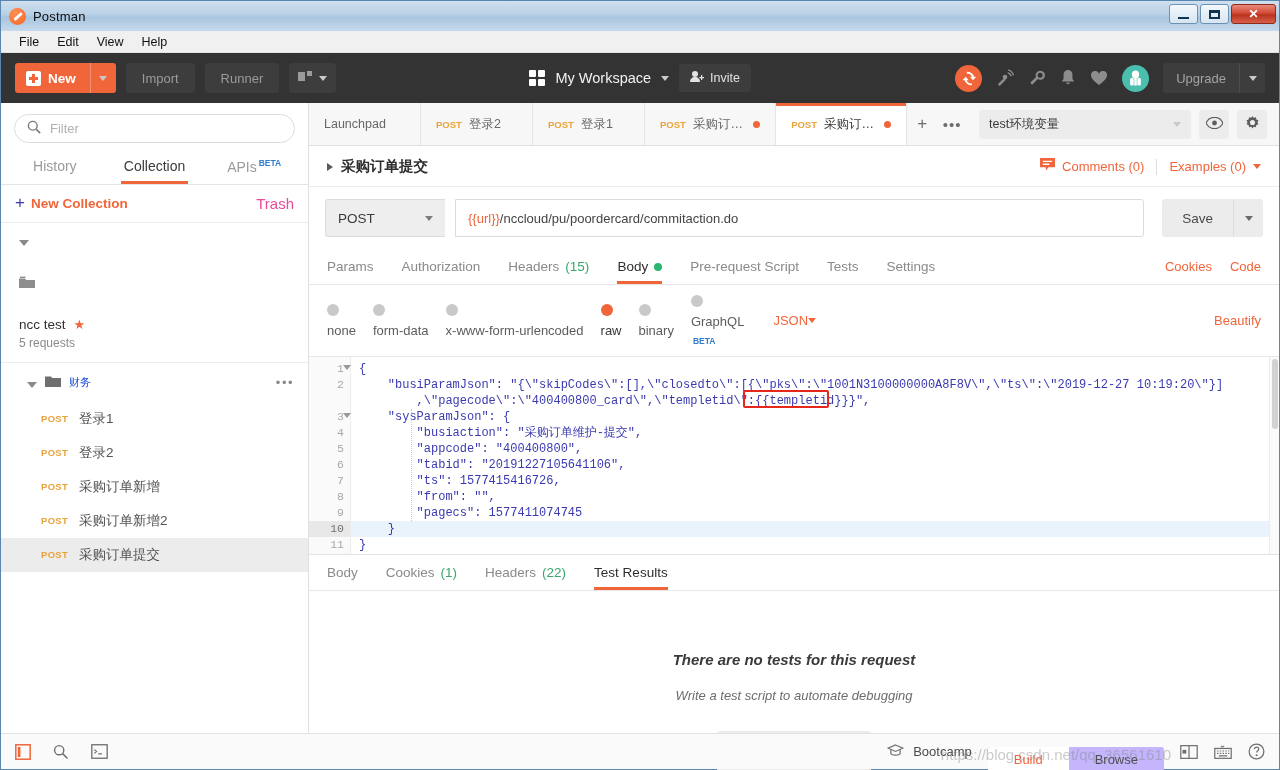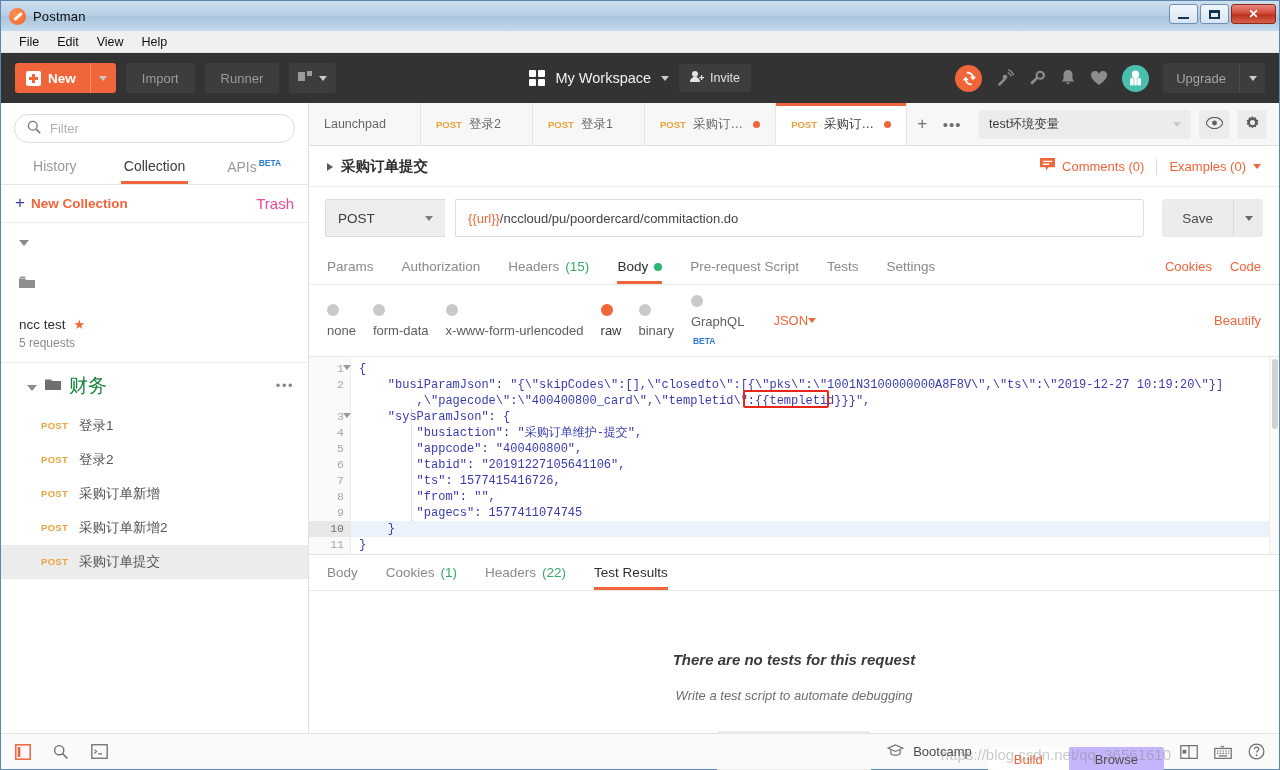--- a/index.html
+++ b/index.html
@@ -171,21 +171,21 @@
   .tri { width:0;height:0;border-left:5px solid transparent;border-right:5px solid transparent;
     border-top:6px solid #8a8a8a; margin-top: 5px; flex: 0 0 10px; }
   .folder-ico { flex: 0 0 16px; margin-top: 1px; }
   .coll-name { font-size: 13.5px; color: #303030; display: flex; align-items: center; gap: 8px; }
   .star { color: #f0653a; font-size: 13px; }
   .coll-sub { font-size: 12px; color: #8b8b8b; margin-top: 4px; }
   .fold-row {
     display: flex; align-items: center; gap: 8px;
     padding: 10px 14px 10px 26px; cursor: pointer;
   }
-  .fold-row .nm { font-size: 19px; color: #15803d; flex: 1; }
+  .fold-row .nm { font-size: 11px; color: #1d4ed8; flex: 1; }
   .dots { color: #8a8a8a; letter-spacing: 1.5px; font-size: 13px; }
   .req-row {
     display: flex; align-items: center; gap: 12px;
     padding: 8px 14px 8px 40px; cursor: pointer;
   }
   .req-row.sel { background: #ececec; }
   .req-row .m { font-size: 9.5px; font-weight: bold; color: #e8a33d; letter-spacing: .3px; width: 26px; }
   .req-row .n { font-size: 13.5px; color: #535353; }
 
   

